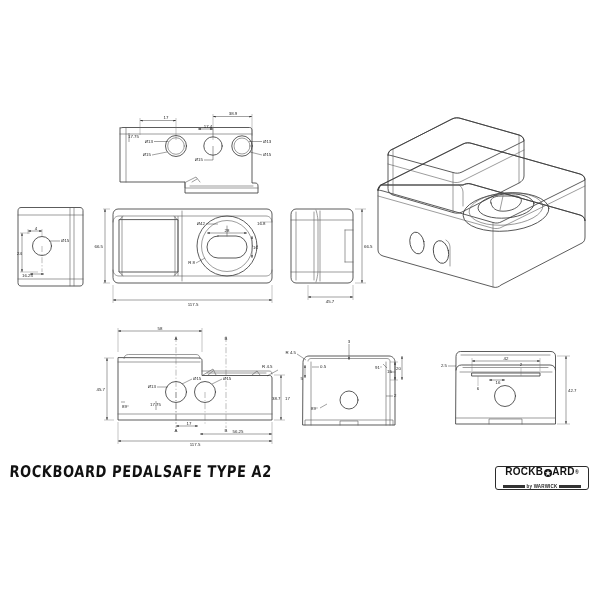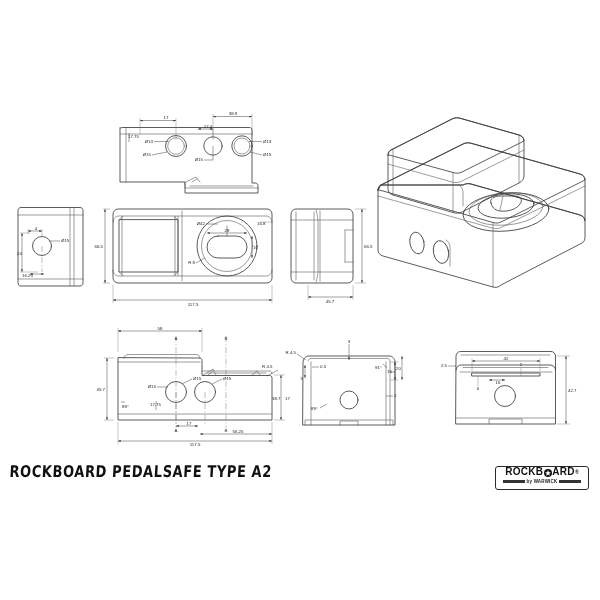--- a/index.html
+++ b/index.html
@@ -5,21 +5,21 @@
   html,body{margin:0;padding:0;background:#ffffff;}
   body{width:600px;height:600px;overflow:hidden;
        font-family:"Liberation Sans",sans-serif;color:#1a1a1a;}
   #sheet{position:relative;width:600px;height:600px;background:#fff;}
   #dwg{position:absolute;left:0;top:0;}
   .ttl{position:absolute;left:10px;top:462px;font-size:13px;letter-spacing:.6px;
        font-family:"DejaVu Sans",sans-serif;font-weight:700;color:#111;
        transform:scaleY(1.25) skewX(-4deg);transform-origin:left top;white-space:nowrap;}
   #logo{position:absolute;left:495px;top:466px;width:92px;height:22px;
         border:1px solid #2b2b2b;border-radius:3px;background:#fff;
-        display:flex;flex-direction:column;align-items:center;justify-content:flex-start;}
+        display:flex;flex-direction:column;align-items:center;justify-content:space-between;}
   #logo .lg1{font-size:10px;font-weight:700;letter-spacing:.3px;line-height:10px;
              font-family:"Liberation Sans",sans-serif;color:#111;display:flex;align-items:center;}
   #logo .star{display:inline-block;width:8px;height:8px;margin:0 .5px;position:relative;top:1px;}
   #logo .sup{font-size:5px;vertical-align:super;}
   #logo .lg2{display:flex;align-items:center;gap:2px;margin-top:1.5px;}
   #logo .bar{width:22px;height:3px;background:#333;}
   #logo .by{font-size:4.5px;font-weight:700;letter-spacing:.2px;color:#222;white-space:nowrap;}
 </style>
 </head>
 <body>

